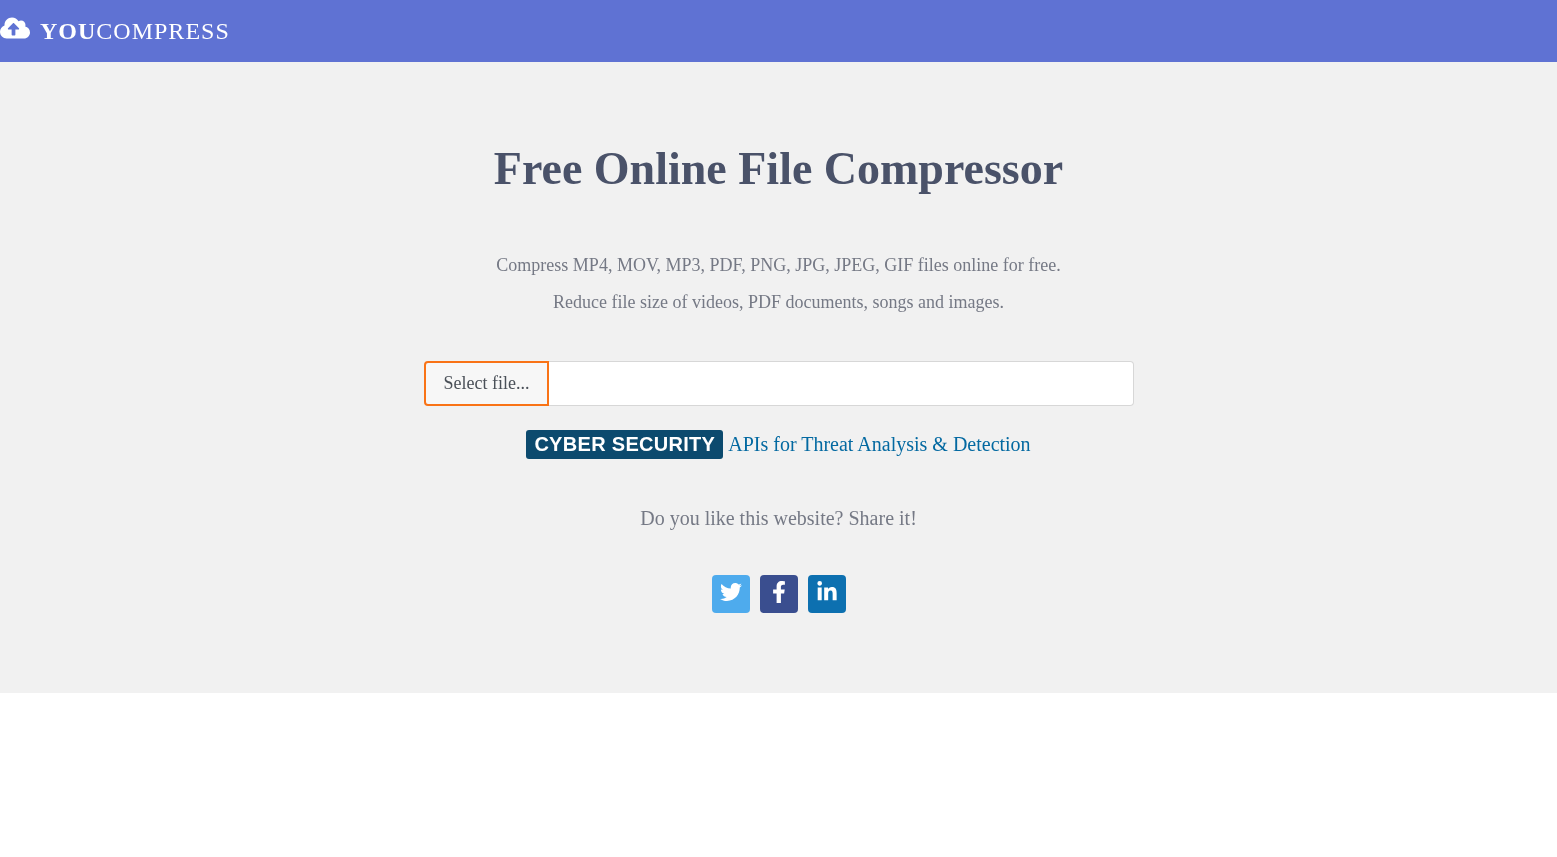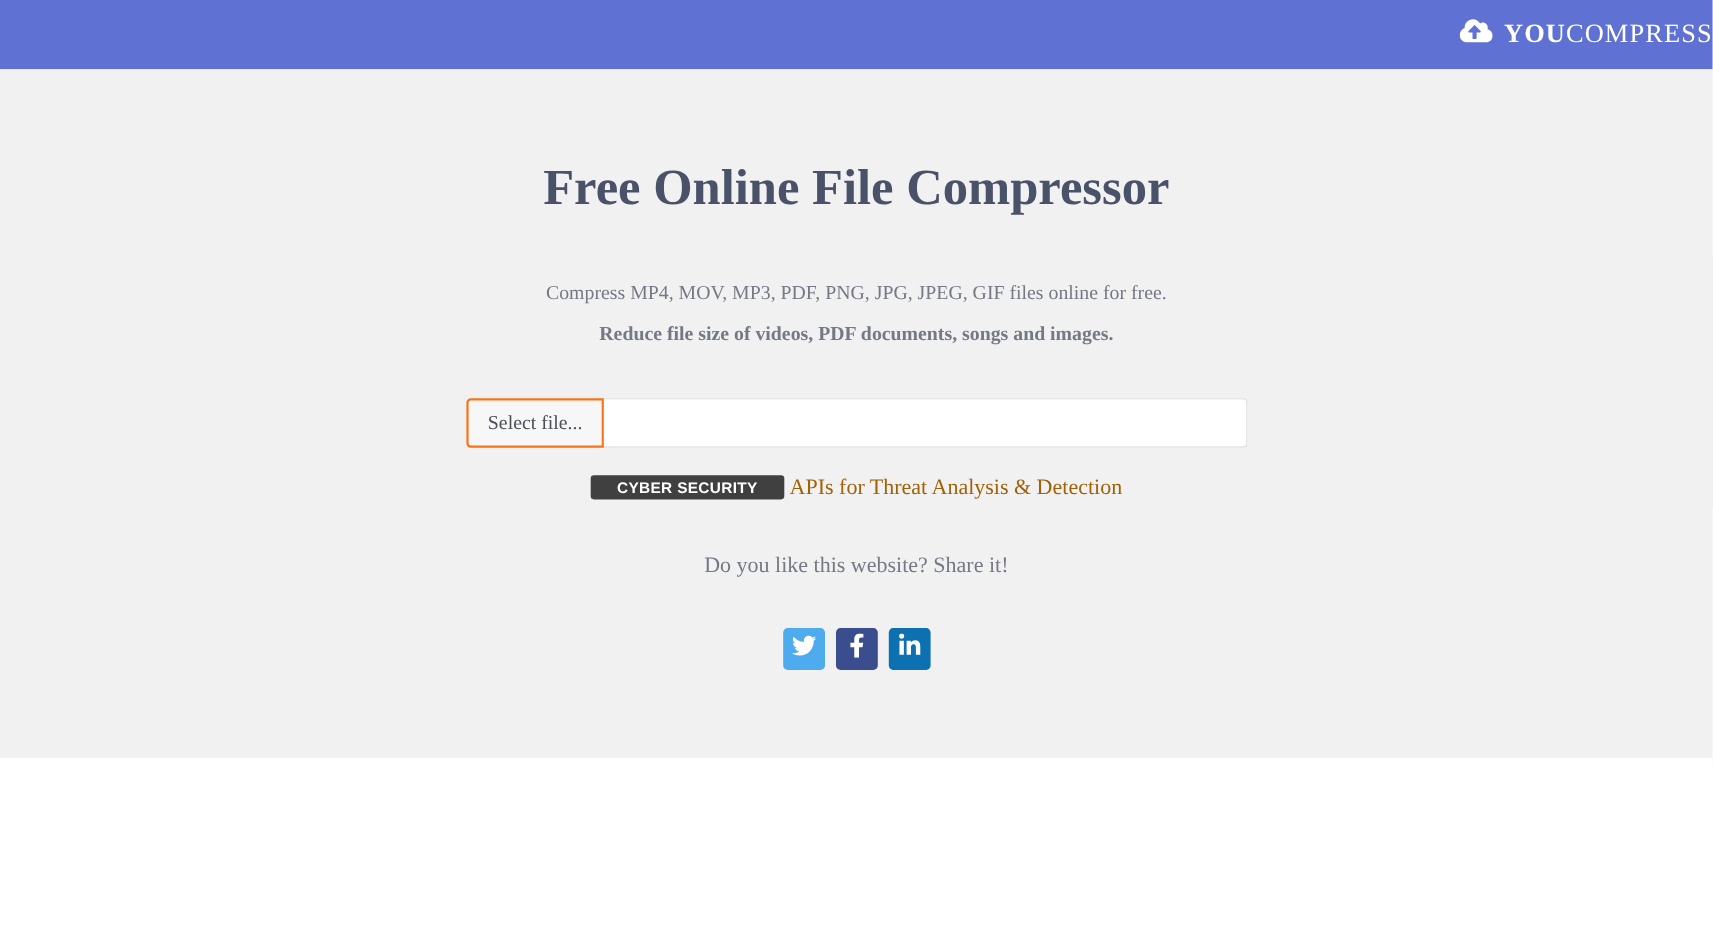--- a/index.html
+++ b/index.html
@@ -7,21 +7,21 @@
       padding: 0;
       box-sizing: border-box;
     }
     body {
       font-family: Georgia, 'Times New Roman', serif;
       background: #fff;
     }
     .header {
       background: #5f72d3;
       padding: 16px 0;
-      text-align: right;
+      text-align: left;
     }
     .logo {
       display: inline-flex;
       align-items: center;
       gap: 10px;
       color: #fff;
       font-size: 24px;
       letter-spacing: 1px;
     }
     .logo-icon {
@@ -46,21 +46,20 @@
       margin-bottom: 60px;
       margin-top: 20px;
     }
     .page-sub1, .page-sub2 {
       color: #757985;
       font-size: 18px;
       margin-bottom: 16px;
     }
     .page-sub2 {
       margin-bottom: 48px;
-      font-weight: bold;
     }
     .file-select {
       display: inline-flex;
       max-width: 710px;
       width: 100%;
       margin-bottom: 24px;
     }
     .file-select-btn {
       background: #f7f7f7;
       border: 2px solid #f97316;
@@ -96,33 +95,33 @@
     }
     .arrow-icon {
       width: 18px;
       height: 18px;
     }
     .promo-line {
       margin-bottom: 48px;
       font-size: 20px;
     }
     .badge {
-      background: #404040;
+      background: #0c4a6e;
       color: #fff;
       border-radius: 3px;
-      padding: 3px 24px;
+      padding: 3px 8px;
       font-family: Arial, sans-serif;
       font-weight: 700;
-      font-size: 14px;
+      font-size: 20px;
       letter-spacing: 0.3px;
       display: inline-block;
       vertical-align: middle;
     }
     .promo-link {
-      color: #a16207;
+      color: #0369a1;
       text-decoration: none;
       vertical-align: middle;
     }
     .share-text {
       color: #757985;
       font-size: 20px;
       margin-bottom: 45px;
     }
     .social-row {
       display: inline-flex;

